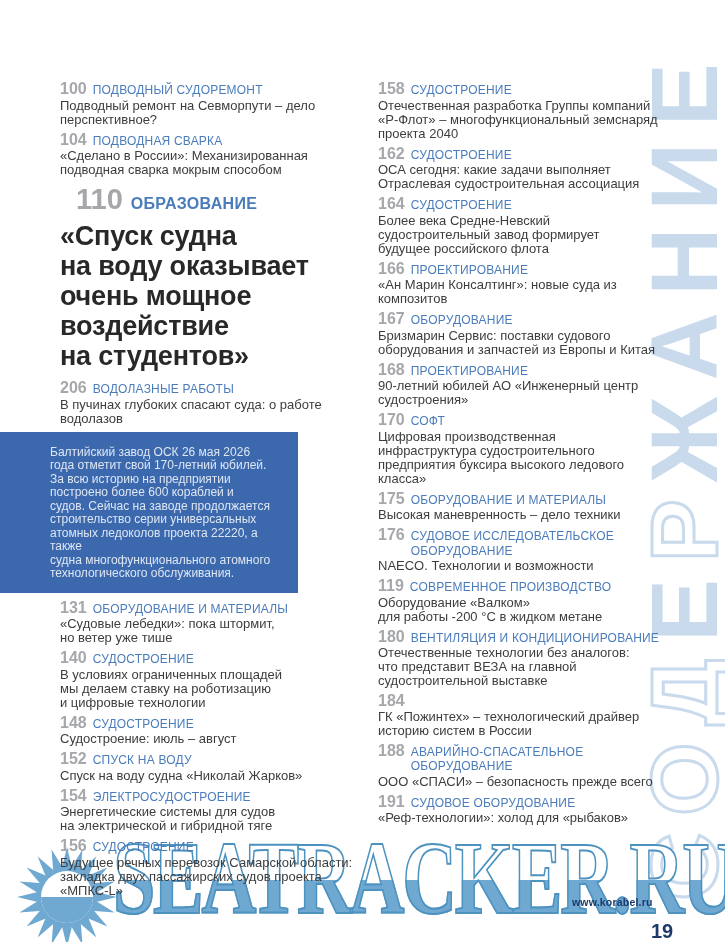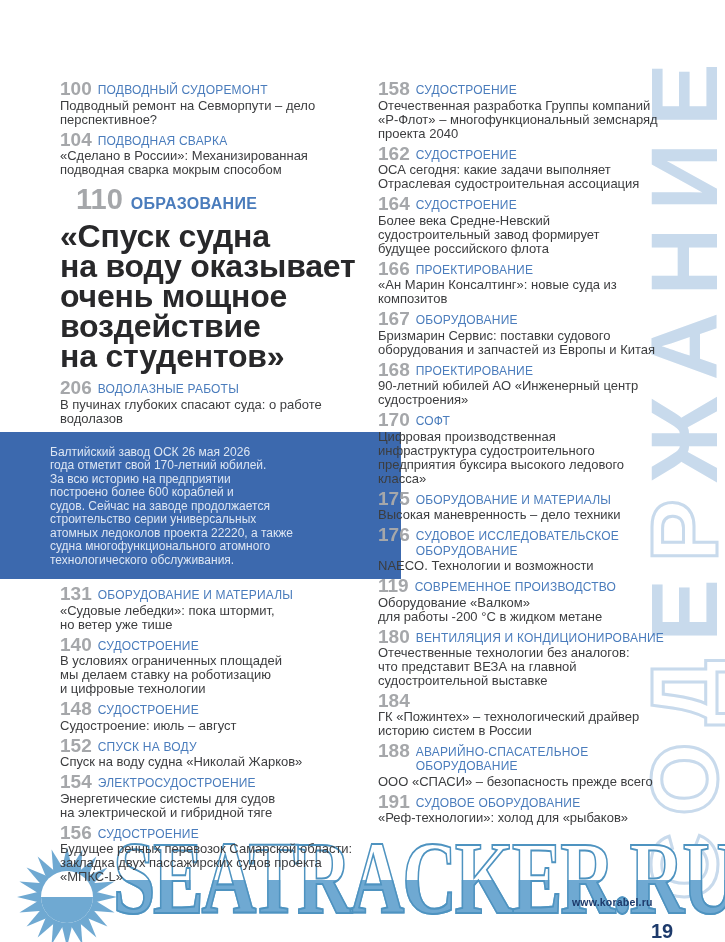--- a/index.html
+++ b/index.html
@@ -41,35 +41,35 @@
     -webkit-background-clip:text;background-clip:text;color:transparent;
     -webkit-text-stroke:2px var(--wm-stroke);
   }
   
   .col{position:absolute;top:82px;z-index:2;}
   .col-left{left:0;width:362px;}
   .col-right{left:378px;width:298px;}
   .entry{margin:0 0 6px 60px;}
   .col-right .entry{margin-left:0;}
   .ehead{display:flex;gap:6px;line-height:14.5px;}
-  .enum{color:var(--num-gray);font-weight:bold;font-size:19px;flex:none;}
+  .enum{color:var(--num-gray);font-weight:bold;font-size:16px;flex:none;}
   .ecat{color:var(--cat-blue);font-size:12px;letter-spacing:.2px;white-space:pre-line;padding-top:1px;}
   .edesc{color:var(--txt);font-size:13px;line-height:14px;white-space:pre-line;margin-top:1px;}
   
   .feature{margin:8px 0 10px 60px;}
   .feature-head{display:flex;align-items:baseline;gap:8px;line-height:28px;}
   .feature-num{color:var(--num-gray);font-weight:bold;font-size:29px;margin-left:16px;}
   .feature-cat{color:var(--cat-blue);font-weight:bold;font-size:16px;letter-spacing:.3px;}
   .feature-title{
-    margin-top:3px;color:#28282a;font-weight:bold;font-size:32px;line-height:30px;
+    margin-top:3px;color:#28282a;font-weight:bold;font-size:27px;line-height:30px;
     letter-spacing:-.2px;white-space:pre-line;
   }
   
   .callout{
-    background:var(--box-blue);width:401px;margin:6px 0 8px 0;
+    background:var(--box-blue);width:298px;margin:6px 0 8px 0;
     padding:14px 20px 12px 50px;color:#dde6f3;font-size:12px;line-height:13.5px;
     white-space:pre-line;
   }
   
   .footer{position:absolute;z-index:3;}
   .site-link{left:572px;top:896px;font-size:10.5px;font-weight:bold;color:var(--navy);letter-spacing:.2px;}
   .page-number{
     left:650px;top:880px;font-size:20px;font-weight:bold;color:var(--navy);
     border-bottom:2px solid var(--navy);padding:0 1px 13px 1px;margin-top:40px;
   }

